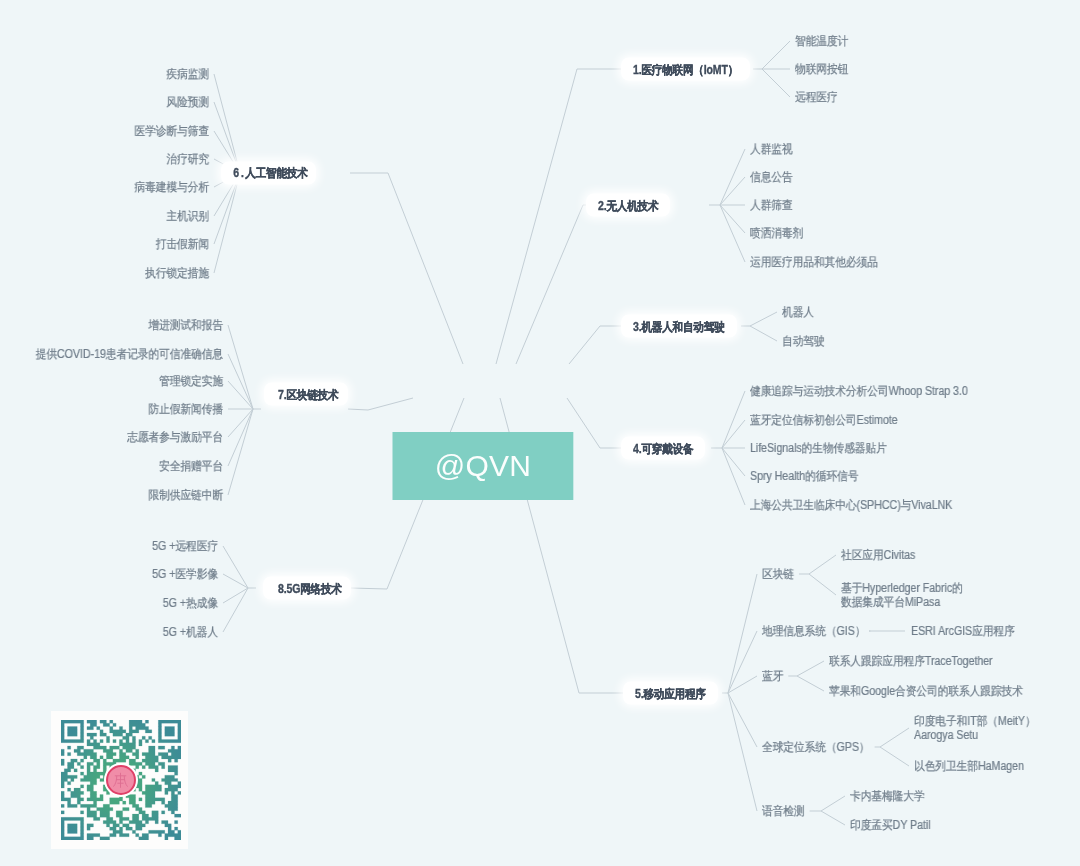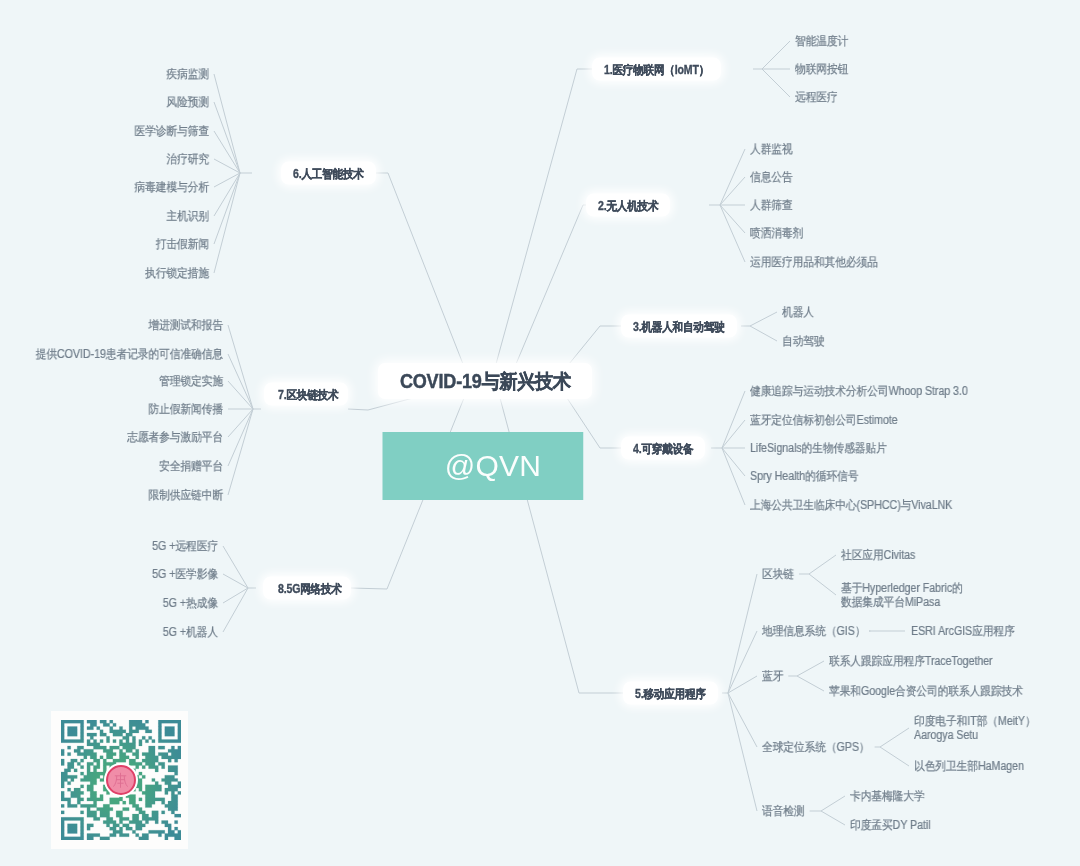--- a/index.html
+++ b/index.html
@@ -151,23 +151,22 @@
       <path d="M253 409L228 466" stroke="#c3ced5" stroke-width="1" fill="none" stroke-linejoin="round"></path>
       <path d="M253 409L228 495" stroke="#c3ced5" stroke-width="1" fill="none" stroke-linejoin="round"></path>
       <path d="M464 398L387 589L351 588" stroke="#c3ced5" stroke-width="1" fill="none" stroke-linejoin="round"></path>
       <path d="M256 588L248 588" stroke="#c3ced5" stroke-width="1" fill="none" stroke-linejoin="round"></path>
       <path d="M248 588L223 546" stroke="#c3ced5" stroke-width="1" fill="none" stroke-linejoin="round"></path>
       <path d="M248 588L223 574" stroke="#c3ced5" stroke-width="1" fill="none" stroke-linejoin="round"></path>
       <path d="M248 588L223 603" stroke="#c3ced5" stroke-width="1" fill="none" stroke-linejoin="round"></path>
       <path d="M248 588L223 632" stroke="#c3ced5" stroke-width="1" fill="none" stroke-linejoin="round"></path>
     </svg>
   <div id="nodes">
-      <div id="center-title" style="left: 485px; top: 381px; width: 214px;"><span>COVID-19与新兴技术</span></div>
-      <div id="badge" style="left: 482.5px; top: 466px; padding-left: 20px;">@QVN</div>
-      <div class="pill" style="top: 69px; left: 592px; width: 129.078px;"><span>1.医疗物联网（IoMT）</span></div>
+      <div id="badge" style="left: 482.5px; top: 466px;">@QVN</div>
+      <div class="pill" style="top: 69px; left: 621px; width: 129.078px;"><span>1.医疗物联网（IoMT）</span></div>
       <div class="leaf" style="top: 41px; left: 795px;">智能温度计</div>
       <div class="leaf" style="top: 69px; left: 795px;">物联网按钮</div>
       <div class="leaf" style="top: 97px; left: 795px;">远程医疗</div>
       <div class="pill" style="top: 205px; left: 586px; width: 84.3762px;"><span>2.无人机技术</span></div>
       <div class="leaf" style="top: 149px; left: 750px;">人群监视</div>
       <div class="leaf" style="top: 177px; left: 750px;">信息公告</div>
       <div class="leaf" style="top: 205px; left: 750px;">人群筛查</div>
       <div class="leaf" style="top: 233px; left: 750px;">喷洒消毒剂</div>
       <div class="leaf" style="top: 262px; left: 750px;">运用医疗用品和其他必须品</div>
       <div class="pill" style="top: 326px; left: 621px; width: 115.534px;"><span>3.机器人和自动驾驶</span></div>
@@ -187,21 +186,21 @@
       <div class="leaf" style="top: 631px; left: 911px;">ESRI ArcGIS应用程序</div>
       <div class="leaf" style="top: 676px; left: 762px;">蓝牙</div>
       <div class="leaf" style="top: 661px; left: 829px;">联系人跟踪应用程序TraceTogether</div>
       <div class="leaf" style="top: 691px; left: 829px;">苹果和Google合资公司的联系人跟踪技术</div>
       <div class="leaf" style="top: 747px; left: 762px;">全球定位系统（GPS）</div>
       <div class="leaf" style="top: 728px; left: 914px;">印度电子和IT部（MeitY）<br>Aarogya Setu</div>
       <div class="leaf" style="top: 766px; left: 914px;">以色列卫生部HaMagen</div>
       <div class="leaf" style="top: 811px; left: 762px;">语音检测</div>
       <div class="leaf" style="top: 796px; left: 850px;">卡内基梅隆大学</div>
       <div class="leaf" style="top: 825px; left: 850px;">印度孟买DY Patil</div>
-      <div class="pill" style="top: 173px; right: 704px; width: 94.7712px;"><span>6.人工智能技术</span></div>
+      <div class="pill" style="top: 173px; right: 764px; width: 94.7712px; font-family: Liberation Mono, monospace;"><span>6.人工智能技术</span></div>
       <div class="leaf ra" style="top: 74px; left: 209px;">疾病监测</div>
       <div class="leaf ra" style="top: 102px; left: 209px;">风险预测</div>
       <div class="leaf ra" style="top: 131px; left: 209px;">医学诊断与筛查</div>
       <div class="leaf ra" style="top: 159px; left: 209px;">治疗研究</div>
       <div class="leaf ra" style="top: 187px; left: 209px;">病毒建模与分析</div>
       <div class="leaf ra" style="top: 216px; left: 209px;">主机识别</div>
       <div class="leaf ra" style="top: 244px; left: 209px;">打击假新闻</div>
       <div class="leaf ra" style="top: 273px; left: 209px;">执行锁定措施</div>
       <div class="pill" style="top: 394px; right: 732px; width: 84.3763px; text-align: center;"><span>7.区块链技术</span></div>
       <div class="leaf ra" style="top: 325px; left: 223px;">增进测试和报告</div>

